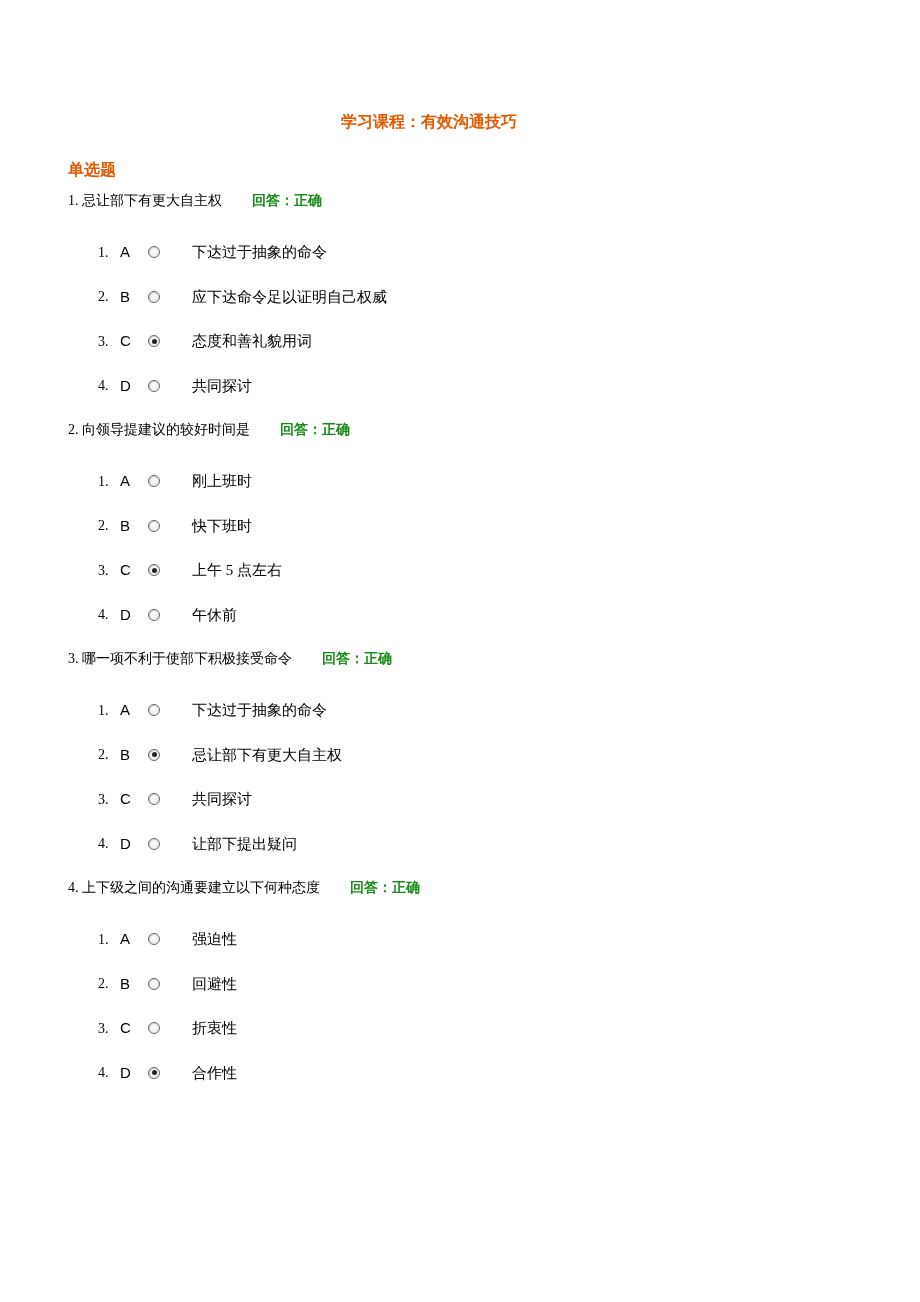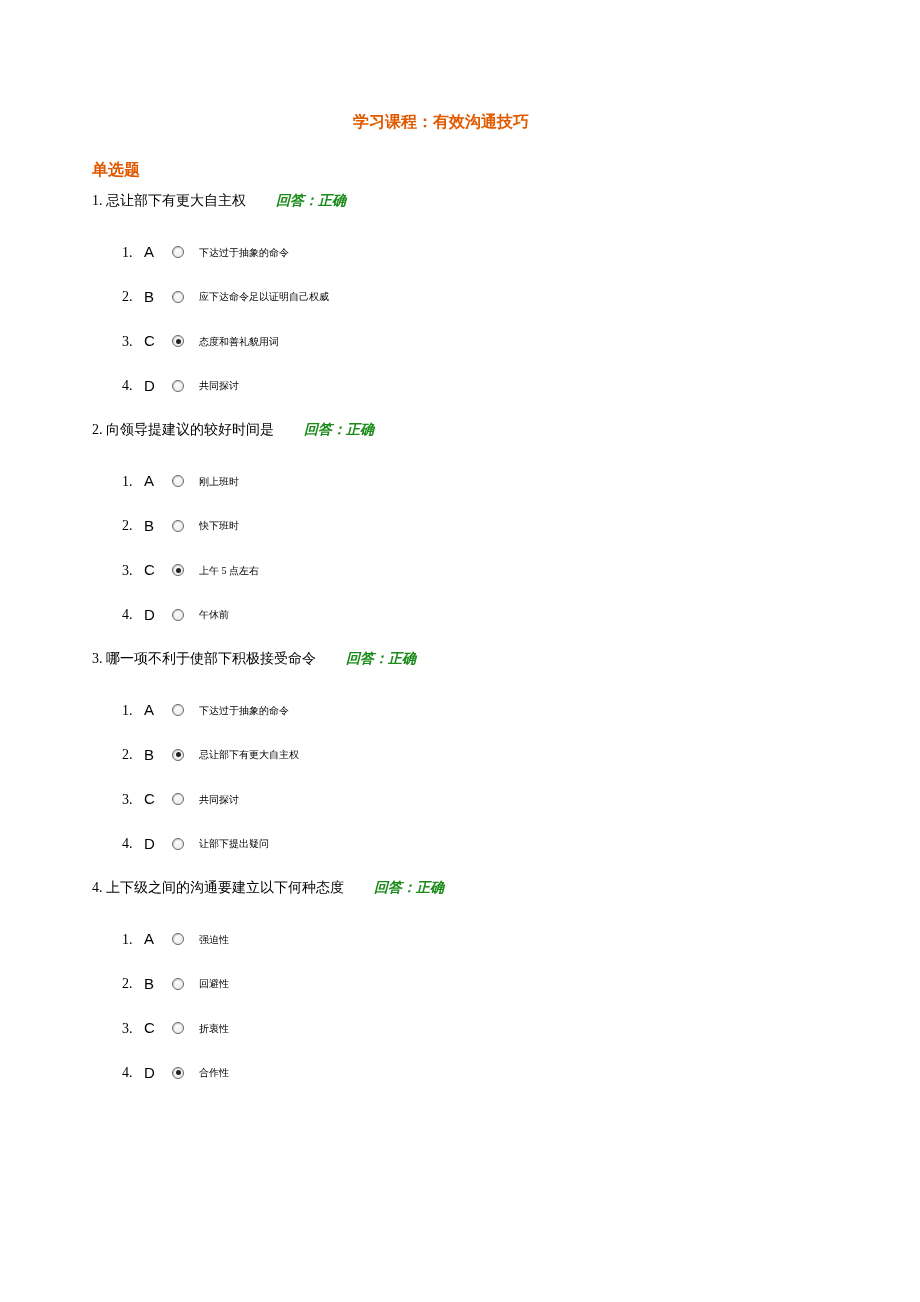--- a/index.html
+++ b/index.html
@@ -3,21 +3,21 @@
 <meta charset="utf-8">
 <style>
   body {
     margin: 0;
     padding: 0;
     font-family: "SimSun", "宋体", serif;
     background: #ffffff;
     width: 920px;
   }
   .page {
-    padding: 110px 130px 60px 92px;
+    padding: 110px 130px 60px 68px;
     font-size: 14px;
     color: #000;
     line-height: 1.5;
   }
   .course-title {
     text-align: center;
     color: #e15a00;
     font-weight: bold;
     font-size: 16px;
     margin-bottom: 24px;
@@ -36,21 +36,20 @@
     display: inline;
   }
   .qtext {
     display: inline;
     margin-right: 30px;
   }
   .feedback {
     color: #1b8c1b;
     font-weight: bold;
     display: inline;
-    font-style: italic;
   }
   .options {
     list-style: none;
     padding: 0 0 0 30px;
     margin: 30px 0 4px 0;
   }
   .options li {
     margin: 0 0 22px 0;
     display: flex;
     align-items: center;
@@ -64,22 +63,22 @@
     font-size: 15px;
     font-family: Arial, sans-serif;
   }
   .radio-slot {
     width: 26px;
     display: flex;
     align-items: center;
     justify-content: flex-start;
   }
   .opt-text {
-    font-size: 10px;
-    margin-left: 1px;
+    font-size: 15px;
+    margin-left: 18px;
   }
   .radio-outer {
     width: 12px;
     height: 12px;
     border: 1px solid #666;
     border-radius: 50%;
     background: radial-gradient(circle at 35% 30%, #ffffff 0%, #f4f4f4 40%, #e8e8e8 100%);
     box-shadow: inset 1px 1px 1px rgba(0,0,0,0.15);
     position: relative;
     box-sizing: border-box;

